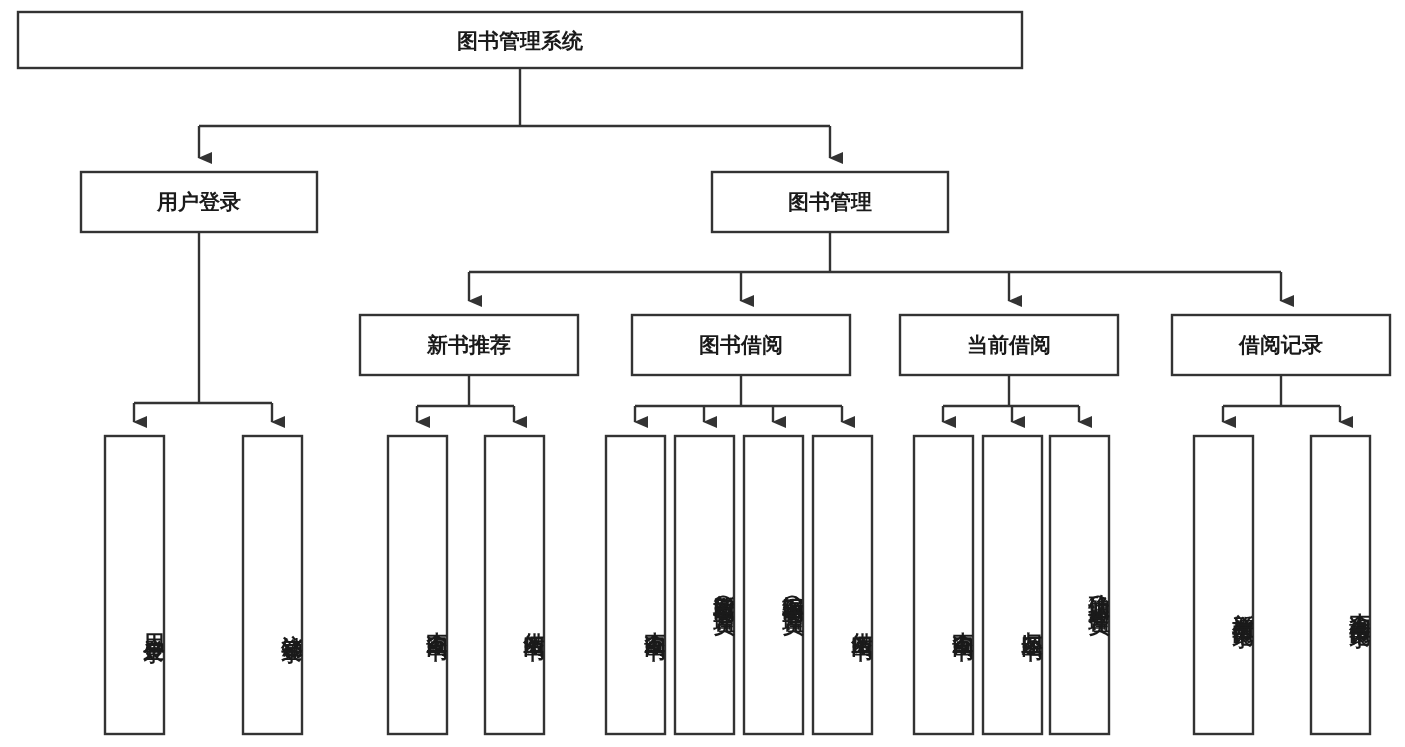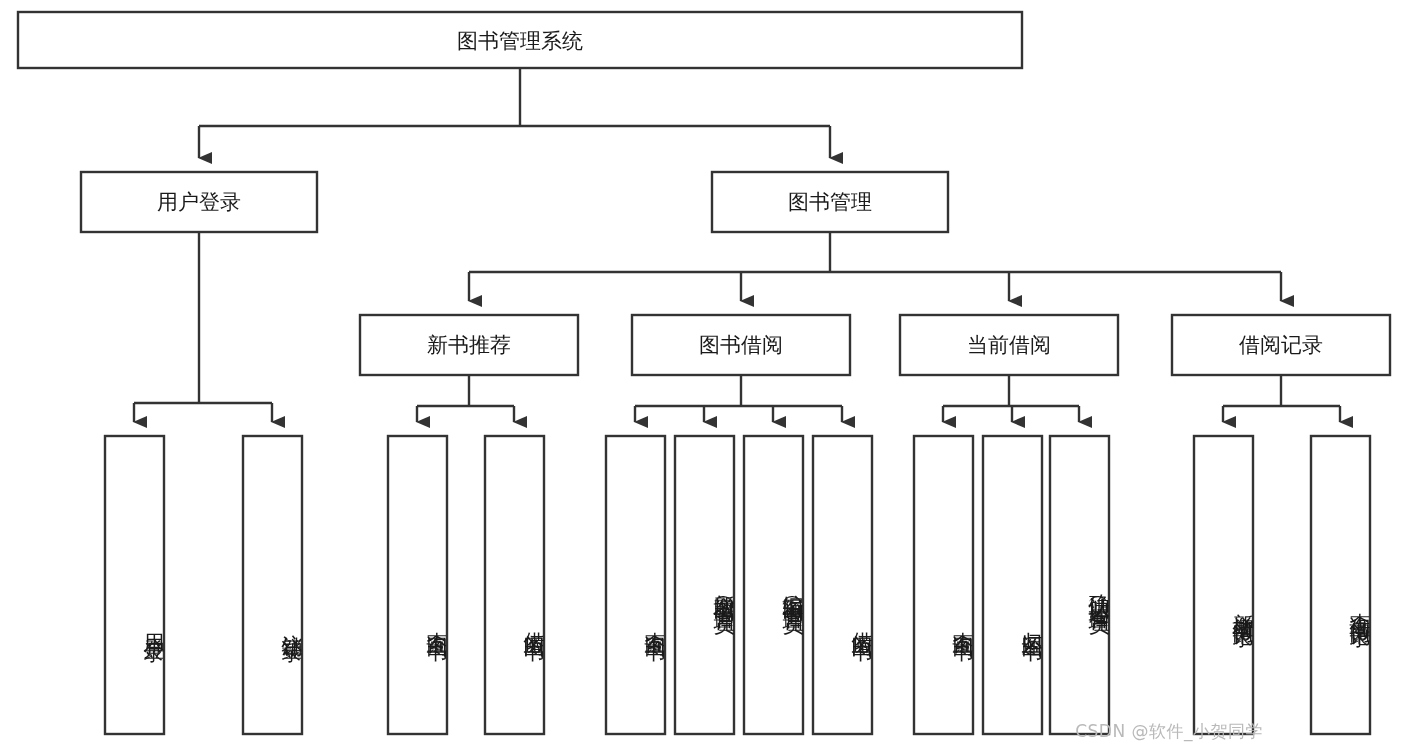--- a/index.html
+++ b/index.html
@@ -11,20 +11,21 @@
     width: 1405px;
     height: 747px;
     font-family: "DejaVu Sans", "Liberation Sans", sans-serif;
     overflow: hidden;
     position: relative;
   }
   #diagram-root {
     position: relative;
     width: 1269px;
     height: 747px;
+    font-weight: bold;
   }
   svg#flow {
     position: absolute;
     left: 0;
     top: 0;
     width: 1405px;
     height: 747px;
     display: block;
   }
   .node-rect {
@@ -195,15 +196,14 @@
   <span class="leaf-label" style="left:606px; top:436px; width:59px; height:298px; justify-content:center; display:flex; align-items:flex-start; padding-top:72px; box-sizing:border-box;">查询图书</span>
   <span class="leaf-label" style="left:675px; top:436px; width:59px; height:298px; justify-content:center; display:flex; align-items:flex-start; padding-top:10px; box-sizing:border-box;">新增图书（管理员）</span>
   <span class="leaf-label" style="left:744px; top:436px; width:59px; height:298px; justify-content:center; display:flex; align-items:flex-start; padding-top:10px; box-sizing:border-box;">编辑图书（管理员）</span>
   <span class="leaf-label" style="left:813px; top:436px; width:59px; height:298px; justify-content:center; display:flex; align-items:flex-start; padding-top:72px; box-sizing:border-box;">借阅图书</span>
   <span class="leaf-label" style="left:914px; top:436px; width:59px; height:298px; justify-content:center; display:flex; align-items:flex-start; padding-top:72px; box-sizing:border-box;">查询图书</span>
   <span class="leaf-label" style="left:983px; top:436px; width:59px; height:298px; justify-content:center; display:flex; align-items:flex-start; padding-top:72px; box-sizing:border-box;">归还图书</span>
   <span class="leaf-label" style="left:1050px; top:436px; width:59px; height:298px; justify-content:center; display:flex; align-items:flex-start; padding-top:10px; box-sizing:border-box;">确认归还（管理员）</span>
   <span class="leaf-label" style="left:1194px; top:436px; width:59px; height:298px; justify-content:center; display:flex; align-items:flex-start; padding-top:40px; box-sizing:border-box;">新增借阅记录</span>
   <span class="leaf-label" style="left:1311px; top:436px; width:59px; height:298px; justify-content:center; display:flex; align-items:flex-start; padding-top:40px; box-sizing:border-box;">查询借阅记录</span>
 
-  <div class="watermark">CSDN @软件_小贺同学</div>
 
 </div>
 
 </body></html>

